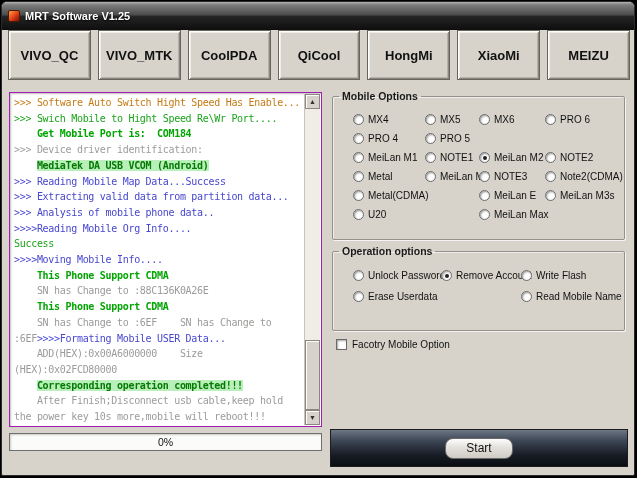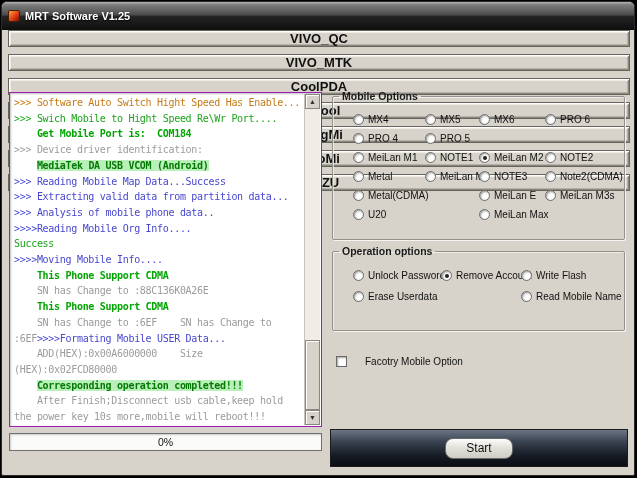--- a/index.html
+++ b/index.html
@@ -10,21 +10,21 @@
             background:#d7d3ca; border:1px solid #2a2a2a; border-radius:6px 6px 2px 2px; overflow:hidden; }
 
   .titlebar { position:absolute; top:0; left:0; right:0; height:28px;
               background:linear-gradient(#b4b4b4 0%, #7d7d7d 10%, #4d4d4d 45%, #242424 52%, #0e0e0e 100%);
               display:flex; align-items:center; gap:5px; padding:0 6px; border-radius:5px 5px 0 0; }
   .app-icon { width:12px; height:12px; flex:none; border-radius:2px;
               background:linear-gradient(135deg,#ffa23c 0%, #e03c18 55%, #7a1208 100%);
               border:1px solid #4a1d00; }
   .title { color:#fff; font-size:11px; font-weight:bold; text-shadow:0 1px 2px #000; }
 
-  .tabs { position:absolute; left:6px; top:28px; width:622px; height:50px; display:flex; gap:7px;flex-direction:column; }
+  .tabs { position:absolute; left:6px; top:28px; width:622px; height:50px; display:flex; gap:7px; }
   .tab-btn { flex:1; background:#d7d3ca; border:1px solid #67645c; color:#111;
              box-shadow:inset 1px 1px 0 #fdfdfb, inset -1px -1px 0 #8a877e,
                         inset 2px 2px 0 #efede8, inset -2px -2px 0 #b4b1a8;
              font-family:"Liberation Sans",sans-serif; font-weight:bold; font-size:13px; cursor:pointer; }
 
   .log { position:absolute; left:7px; top:90px; width:313px; height:335px;
          background:#fff; border:1px solid #a21caf;
          box-shadow:inset 1px 1px 2px rgba(0,0,0,.25); }
   .log-lines { position:absolute; left:4px; top:2px; right:19px; bottom:2px;
                font-family:"DejaVu Sans Mono",monospace; font-size:10px; letter-spacing:-0.3px;
@@ -55,22 +55,22 @@
   .mo { grid-template-columns:68px 50px 62px auto; column-gap:4px; grid-auto-rows:19px; padding:8px 0 0 20px; }
   .op { grid-template-columns:88px 80px auto; grid-auto-rows:21px; padding:8px 0 0 20px; }
 
   .radio { display:flex; align-items:center; gap:4px; font-size:10px; color:#111;
            white-space:nowrap; cursor:pointer; }
   .rb { width:11px; height:11px; flex:none; border-radius:50%; background:#fff;
         border:1px solid #6a6a6a; box-shadow:inset 1px 1px 2px rgba(0,0,0,.4); position:relative; }
   .rb.sel::after { content:""; position:absolute; left:2.5px; top:2.5px; width:4.5px; height:4.5px;
                    border-radius:50%; background:#222; }
 
-  .factory-check { position:absolute; left:334px; top:354px; display:flex; 
-                   gap:18px; font-size:10px; color:#111; cursor:pointer; }
+  .factory-check { position:absolute; left:334px; top:337px; display:flex; 
+                   gap:5px; font-size:10px; color:#111; cursor:pointer; }
   .checkbox { width:11px; height:11px; background:#fff; border:1px solid #6a6a6a;
               box-shadow:inset 1px 1px 2px rgba(0,0,0,.35); flex:none; }
 
   .progress { position:absolute; left:7px; top:431px; width:313px; height:18px;
               background:#fbfbf9; border:1px solid #707070; box-shadow:inset 1px 1px 2px rgba(0,0,0,.2);
               display:flex; align-items:center; justify-content:center; font-size:10.5px; color:#111; }
 
   .start-panel { position:absolute; left:328px; top:427px; width:298px; height:38px;
                  background:linear-gradient(#6d7685 0%, #3c4654 30%, #171c25 70%, #0a0d12 100%);
                  border:1px solid #1c1c1c; display:flex; align-items:center; justify-content:center; }

